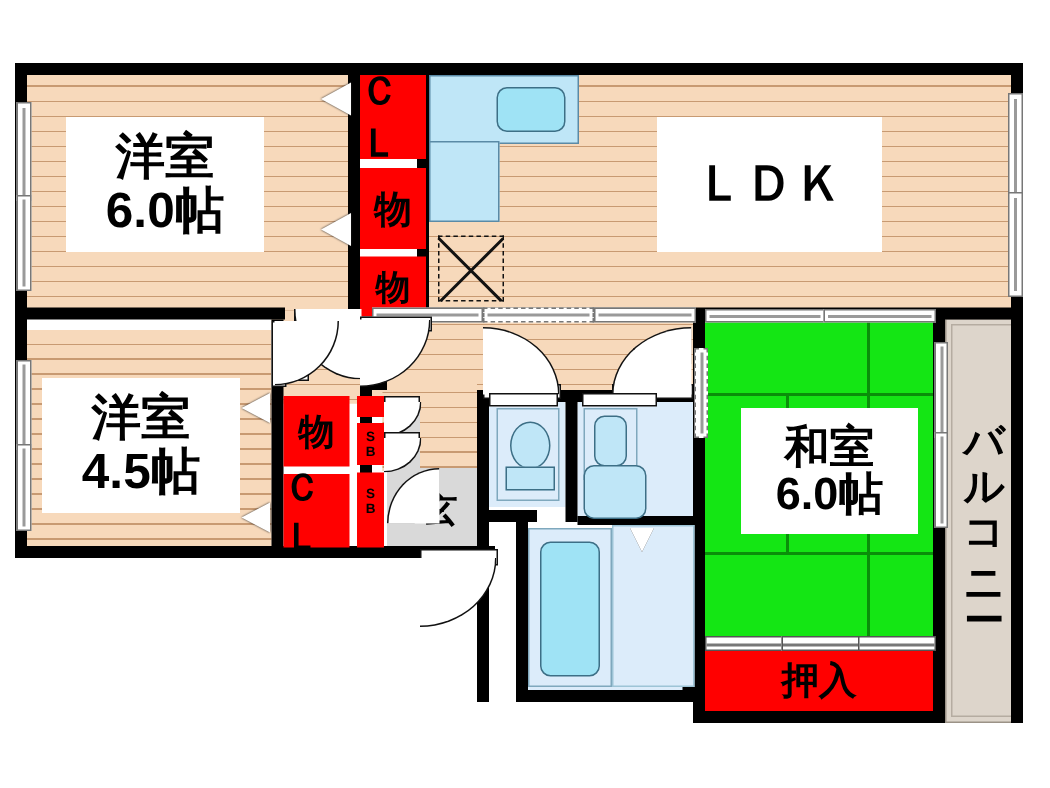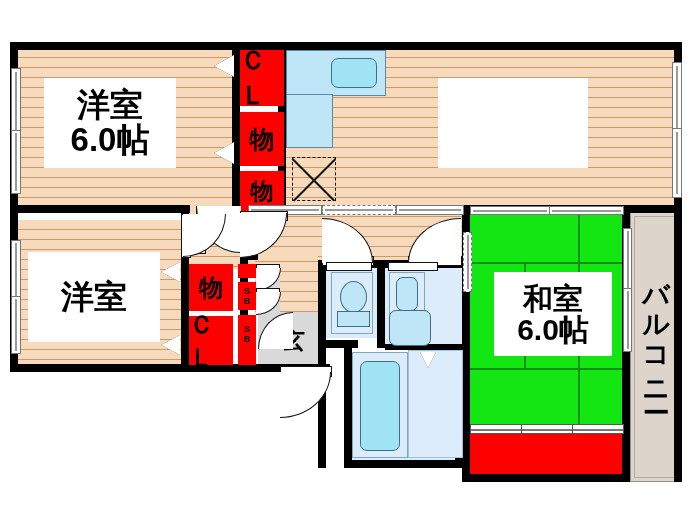--- a/index.html
+++ b/index.html
@@ -169,20 +169,21 @@
   <div class="cltxt" style="left:189px;top:316px;width:44px;height:49px;font-size:25px;">ＣＬ</div>
 
   <div class="b closet" style="left:238px;top:264px;width:18px;height:14px;"></div>
   <div class="b closet" style="left:238px;top:282px;width:18px;height:28px;"></div>
   <div class="cltxt vert" style="left:238px;top:282px;width:18px;height:28px;font-size:9px;letter-spacing:0px;">SB</div>
 
   <div class="b closet" style="left:238px;top:315px;width:18px;height:50px;"></div>
   <div class="cltxt vert" style="left:238px;top:318px;width:18px;height:32px;font-size:9px;letter-spacing:0px;">SB</div>
 
   <div class="b closet" style="left:470px;top:432px;width:152px;height:42px;"></div>
+  <div class="cltxt" style="left:470px;top:432px;width:152px;height:42px;font-size:25px;">押入</div>
 
   <div class="fusuma" style="left:470px;top:424px;width:50px;height:8px;"></div>
   <div class="fusuma" style="left:521px;top:424px;width:50px;height:8px;"></div>
   <div class="fusuma" style="left:572px;top:424px;width:50px;height:8px;"></div>
 
   <div class="b entrance" style="left:258px;top:312px;width:60px;height:52px;"></div>
   <div class="b entrance" style="left:258px;top:268px;width:22px;height:44px;"></div>
   <div class="lbl" style="left:272px;top:320px;width:42px;height:40px;font-size:24px;font-weight:bold;">玄</div>
 
   <div class="leaf" style="left:280px;top:366px;width:50px;height:9px;"></div>
@@ -259,23 +260,25 @@
   <div class="tri" style="left:161px;top:262px;border-top:10px solid transparent;border-bottom:10px solid transparent;border-right:19px solid #ffffff;filter:drop-shadow(0 0 0.6px #222);"></div>
   <div class="tri" style="left:161px;top:335px;border-top:10px solid transparent;border-bottom:10px solid transparent;border-right:19px solid #ffffff;filter:drop-shadow(0 0 0.6px #222);"></div>
 
   <div class="lbl roomlabel" style="left:44px;top:78px;width:132px;height:90px;font-size:33px;flex-direction:column;">
     <span class="ln1">洋室</span>
     <span class="ln2">6.0帖</span>
   </div>
 
   <div class="lbl roomlabel" style="left:28px;top:252px;width:132px;height:90px;font-size:33px;flex-direction:column;">
     <span class="ln1">洋室</span>
+    <span class="ln2">4.5帖</span>
   </div>
 
   <div class="lbl roomlabel" style="left:438px;top:78px;width:150px;height:90px;font-size:33px;flex-direction:column;">
+    <span class="ln1">ＬＤＫ</span>
   </div>
 
   <div class="lbl roomlabel" style="left:494px;top:272px;width:118px;height:84px;font-size:30px;flex-direction:column;">
     <span class="ln1">和室</span>
     <span class="ln2">6.0帖</span>
   </div>
 
   <div class="lbl vert" style="left:636px;top:224px;width:40px;height:216px;font-size:27px;font-weight:bold;">バルコニー</div>
 
 </div>

